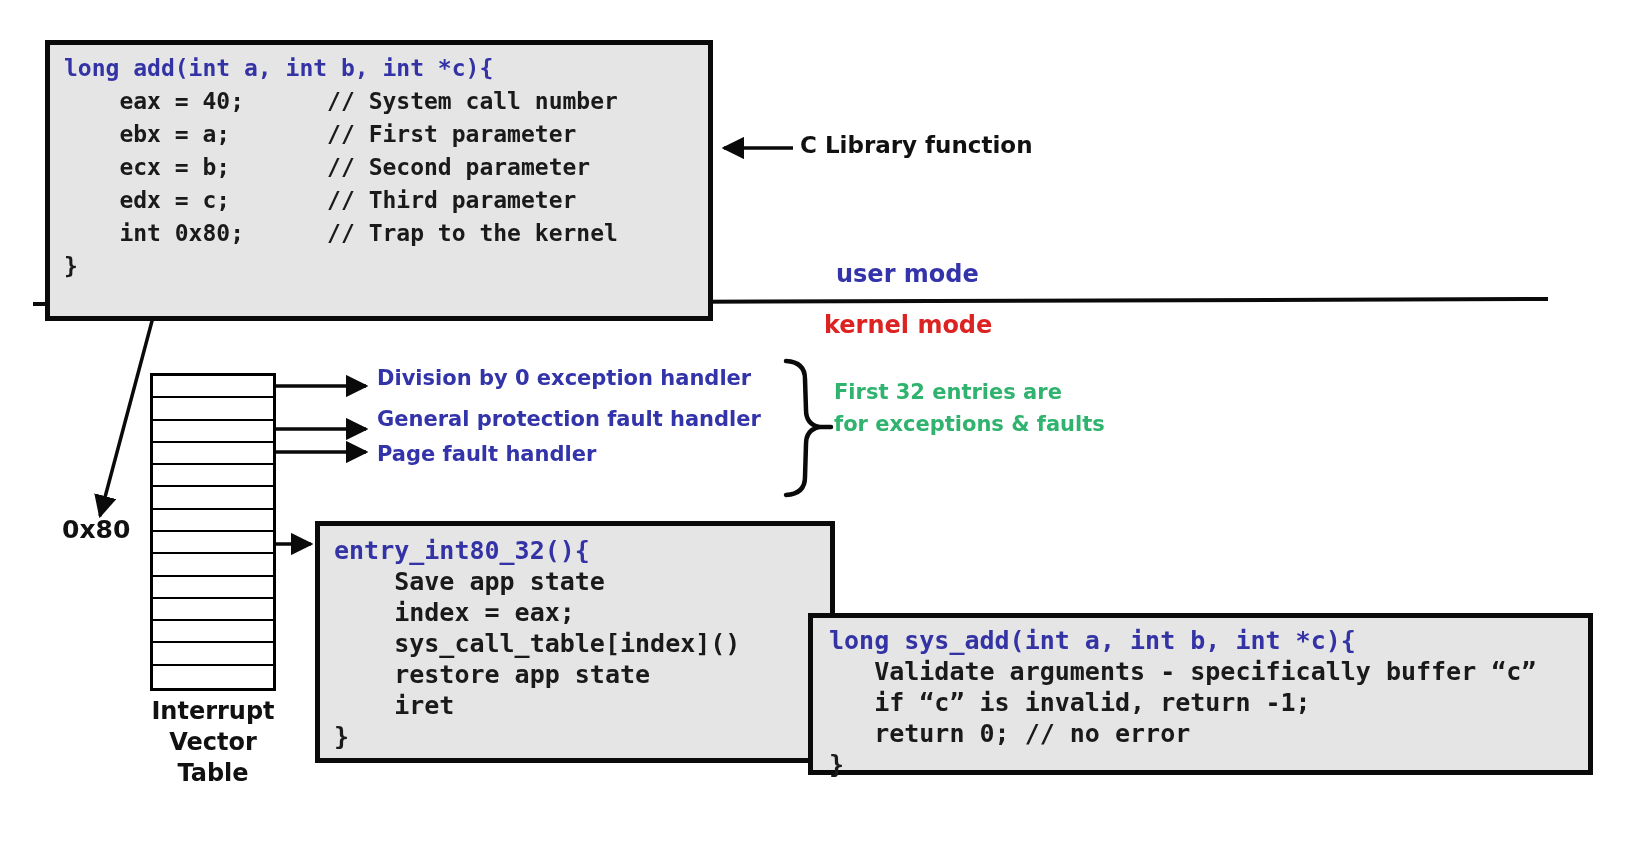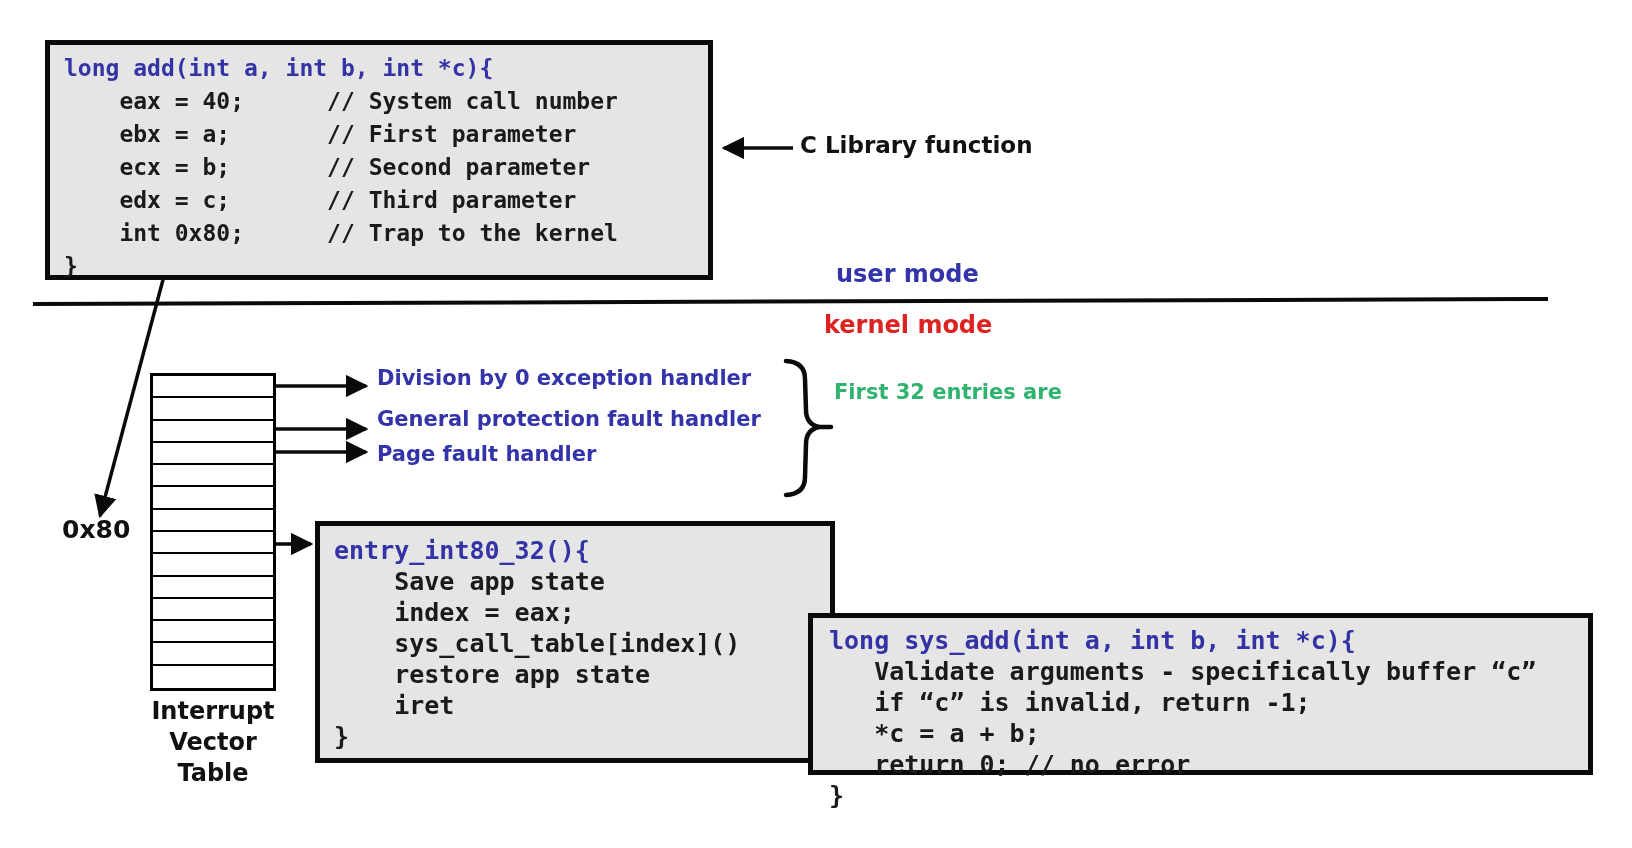--- a/index.html
+++ b/index.html
@@ -15,21 +15,21 @@
   .canvas{position:relative;width:1632px;height:848px;background:#ffffff;overflow:hidden;}
   .overlay{position:absolute;left:0;top:0;width:1632px;height:848px;pointer-events:none;}
 
   .code-box{
     position:absolute;background:var(--box-bg);border:5px solid var(--ink);
     font-family:"DejaVu Sans Mono","Liberation Mono",monospace;font-weight:bold;color:#1A1A1A;
   }
   .code-line{white-space:pre;}
   .kw{color:var(--code-blue);}
 
-  #box-add{left:45px;top:40px;width:668px;height:240px;padding:7px 0 0 14px;font-size:23px;line-height:33px;}
+  #box-add{left:45px;top:40px;width:668px;height:281px;padding:7px 0 0 14px;font-size:23px;line-height:33px;}
   #box-entry{left:315px;top:521px;width:520px;height:242px;padding:9px 0 0 14px;font-size:25px;line-height:31px;}
   #box-sysadd{left:808px;top:613px;width:785px;height:162px;padding:7px 0 0 16px;font-size:25px;line-height:31px;}
 
   .hand{position:absolute;font-weight:bold;white-space:nowrap;}
   #lbl-clib{left:800px;top:132px;font-size:23px;color:#111;}
   #lbl-user{left:836px;top:260px;font-size:24px;color:var(--label-blue);}
   #lbl-kernel{left:824px;top:311px;font-size:24px;color:var(--mode-red);}
   .handler{position:absolute;left:377px;font-size:21px;font-weight:bold;color:var(--label-blue);white-space:nowrap;}
   #handler-0{top:366px;}
   #handler-1{top:407px;}
@@ -113,35 +113,35 @@
     <div>Interrupt</div>
     <div>Vector</div>
     <div>Table</div>
   </div>
 
   <div class="handler" id="handler-0">Division by 0 exception handler</div>
   <div class="handler" id="handler-1">General protection fault handler</div>
   <div class="handler" id="handler-2">Page fault handler</div>
 
   <div class="green-note" id="green-1">First 32 entries are</div>
+  <div class="green-note" id="green-2">for exceptions &amp; faults</div>
 
   <div class="hand" id="lbl-0x80">0x80</div>
 
   <div class="code-box" id="box-entry">
     <div class="code-line kw">entry_int80_32(){</div>
     <div class="code-line">    Save app state</div>
     <div class="code-line">    index = eax;</div>
     <div class="code-line">    sys_call_table[index]()</div>
     <div class="code-line">    restore app state</div>
     <div class="code-line">    iret</div>
     <div class="code-line">}</div>
   </div>
 
   <div class="code-box" id="box-sysadd">
     <div class="code-line kw">long sys_add(int a, int b, int *c){</div>
     <div class="code-line">   Validate arguments - specifically buffer “c”</div>
     <div class="code-line">   if “c” is invalid, return -1;</div>
-    <div class="code-line">   *c = a + b;</div>
     <div class="code-line">   return 0; // no error</div>
     <div class="code-line">}</div>
   </div>
 
 </div>
 
 </body></html>

